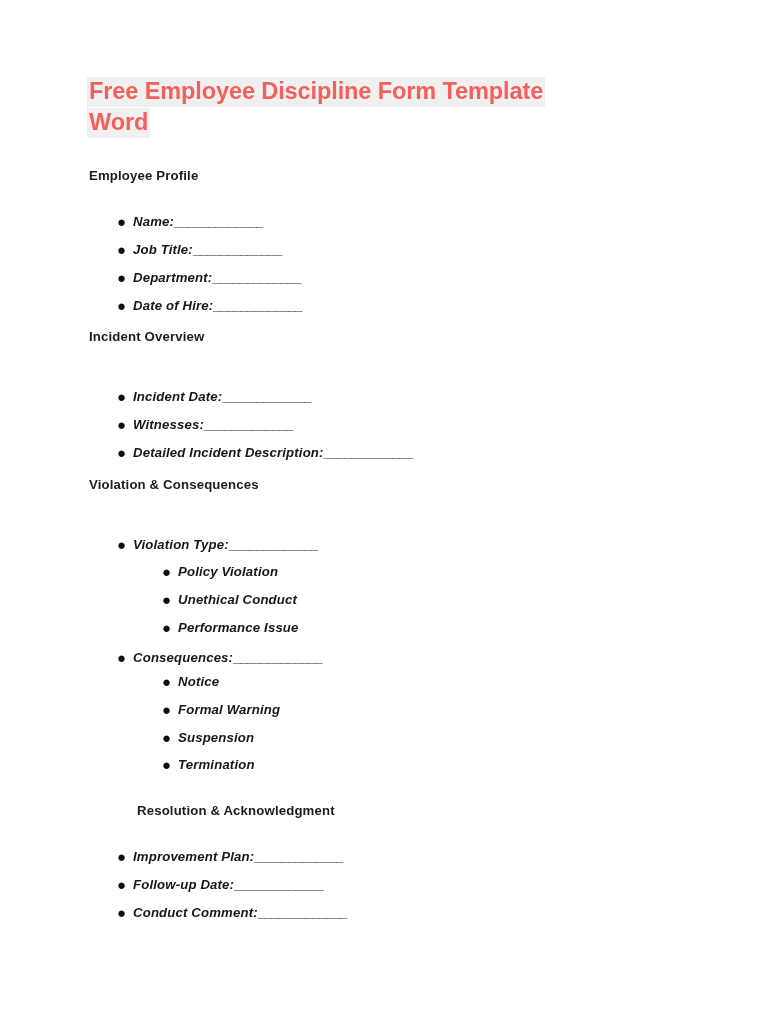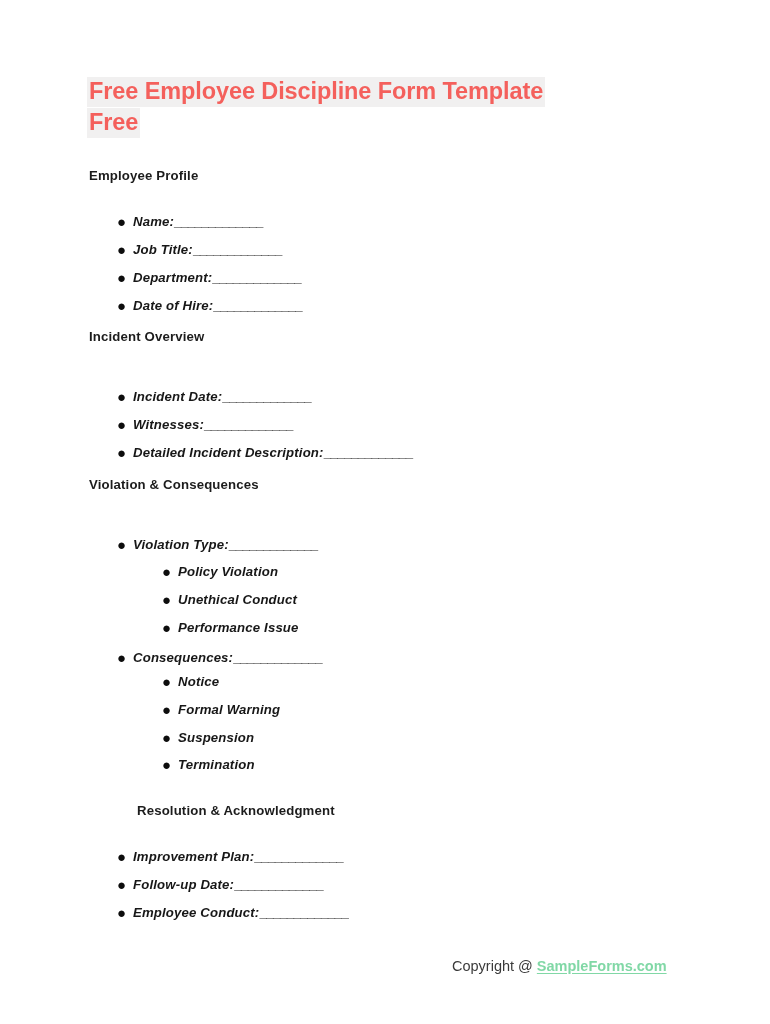--- a/index.html
+++ b/index.html
@@ -101,21 +101,21 @@
     text-decoration: underline;
     text-decoration-color: #81d8a6;
     text-underline-offset: 2px;
   }
 </style>
 </head>
 <body>
 
 <div class="page">
 
-  <h1 class="doc-title"><span class="hl">Free Employee Discipline Form Template</span><br><span class="hl">Free</span></h1>
+  <h1 class="doc-title"><span class="hl">Free Employee Discipline Form Template</span><br><span class="hl">Word</span></h1>
 
   <h2 class="section-heading" style="top:168px;">Employee Profile</h2>
 
   <div class="li-row" style="left:117px; top:214px;">
     <span class="bullet-glyph">●</span>
     <span class="li-text">Name:</span>
     <span class="blank">_____________</span>
   </div>
   <div class="li-row" style="left:117px; top:242px;">
     <span class="bullet-glyph">●</span>
@@ -199,19 +199,18 @@
     <span class="li-text">Improvement Plan:</span>
     <span class="blank">_____________</span>
   </div>
   <div class="li-row" style="left:117px; top:877px;">
     <span class="bullet-glyph">●</span>
     <span class="li-text">Follow-up Date:</span>
     <span class="blank">_____________</span>
   </div>
   <div class="li-row" style="left:117px; top:905px;">
     <span class="bullet-glyph">●</span>
-    <span class="li-text">Employee Conduct:</span>
-    <span class="blank">_____________</span>
-  </div>
-
-  <div class="footer"><span>Copyright @ </span><a class="brand" href="#">SampleForms.com</a></div>
+    <span class="li-text">Conduct Comment:</span>
+    <span class="blank">_____________</span>
+  </div>
+
 
 </div>
 
 </body></html>

